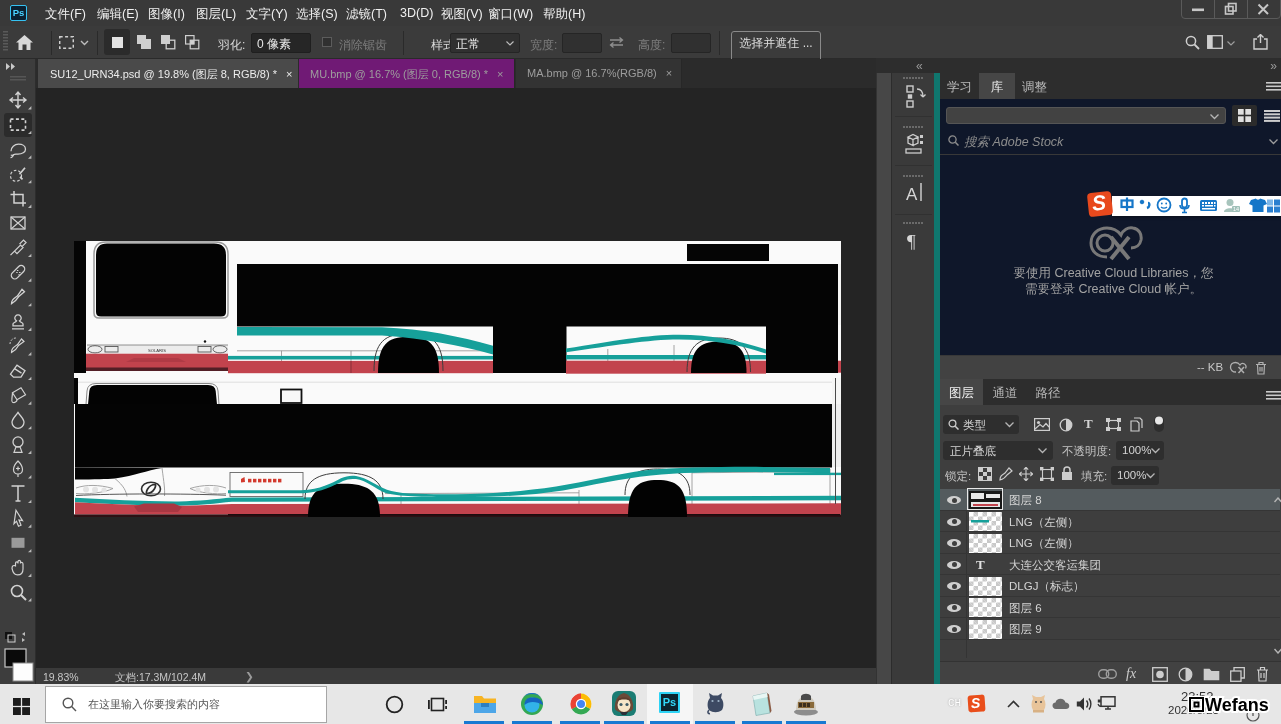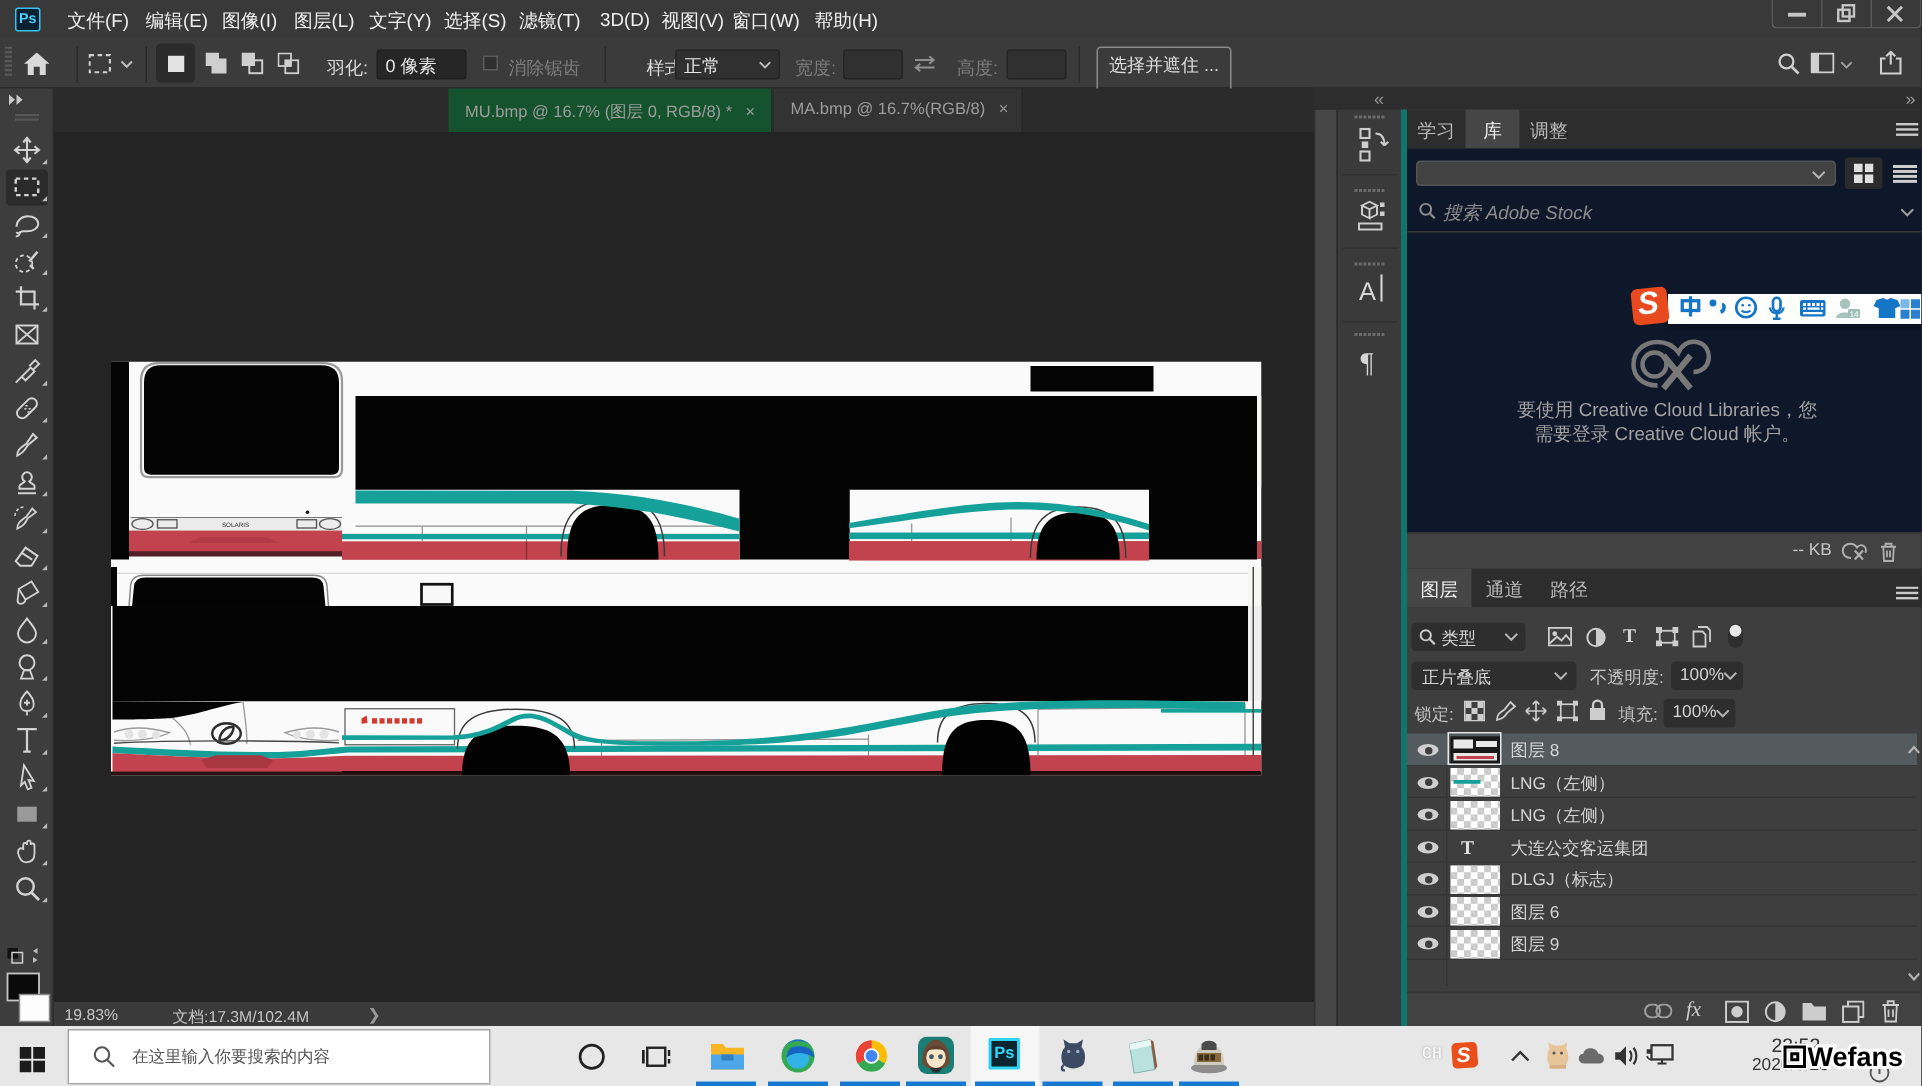--- a/index.html
+++ b/index.html
@@ -22,21 +22,21 @@
 
 #toolbar{left:0;top:59px;width:36px;height:625px;background:#3d3d3d;border-right:1px solid #2d2d2d}
 
 #canvas{left:36px;top:88px;width:840px;height:580px;background:#242424}
 #statusbar{left:36px;top:668px;width:840px;height:16px;background:#3a3a3a;color:#c6c6c6;font-size:10.5px}
 #vscrollstrip{left:876px;top:73px;width:15px;height:611px;background:#474747;border-left:1px solid #333}
 
 #rheader{left:876px;top:58px;width:405px;height:15px;background:#2d2d2d;color:#9a9a9a}
 #icondock{left:891px;top:73px;width:43px;height:611px;background:#3a3a3a;border-left:1px solid #2c2c2c}
 .dockbtn{position:absolute;left:3px;width:37px;height:44px;border-bottom:1px solid #313131;color:#c9c9c9}
-#rightpanel{left:934px;top:73px;width:347px;height:611px;background:#424242;border-left:4px solid #0f766e}
+#rightpanel{left:934px;top:73px;width:347px;height:611px;background:#424242;border-left:6px solid #0f766e}
 .ptabbar{position:absolute;left:0;width:347px;height:26px;background:#2d2d2d}
 .ptab{position:absolute;top:0;height:26px;font-size:12.5px;padding-top:6px;text-align:center}
 .hamb{position:absolute;right:6px;color:#c9c9c9}
 
 .lrow{position:absolute;left:0;width:340px;height:21.5px;border-bottom:1px solid #353535}
 .eye{position:absolute;left:7px;top:7px;width:14px;height:8px;background:#cfcfcf;border-radius:50%}
 .eye::after{content:"";position:absolute;left:4.5px;top:1.5px;width:5px;height:5px;background:#3e3e3e;border-radius:50%}
 .thumb{position:absolute;left:29px;top:1.5px;width:33px;height:19px}
 .chk{background-image:linear-gradient(45deg,#c9c9c9 25%,transparent 25%,transparent 75%,#c9c9c9 75%),linear-gradient(45deg,#c9c9c9 25%,transparent 25%,transparent 75%,#c9c9c9 75%);background-size:9px 9px;background-position:0 0,4.5px 4.5px;background-color:#fff}
 .selb{position:absolute;left:-2.5px;top:-2.5px;width:36px;height:22px;border:1.5px solid #e8e8e8}
@@ -143,21 +143,22 @@
     </svg>
   <svg class="abs" style="left:1227px;top:15px" width="8" height="5" viewBox="0 0 8 5">
       <path d="M0.5 0.5 L4 4 L7.5 0.5" stroke="#9d9d9d" stroke-width="1.2" fill="none"></path>
     </svg>
   <svg class="abs" style="left:1253px;top:8px" width="15" height="16" viewBox="0 0 15 16">
       <path d="M4 5 L1 5 L1 15 L14 15 L14 5 L11 5" fill="none" stroke="#cfcfcf" stroke-width="1.4"></path>
       <path d="M7.5 0.5 L7.5 9 M4.5 3.5 L7.5 0.5 L10.5 3.5" fill="none" stroke="#cfcfcf" stroke-width="1.4"></path>
     </svg>
 </div>
 <div class="abs" id="tabbar">
-  <div class="tab" style="left:263px;width:216px;background:#14532d;color:#9d9d9d;padding-left:11px;border-right:1px solid #272727">MU.bmp @ 16.7% (图层 0, RGB/8) *<span class="tabx">×</span></div>
+  <div class="tab" style="left:2px;width:260px;background:#4a4a4a;color:#ececec;padding-left:12px">SU12_URN34.psd @ 19.8% (图层 8, RGB/8) *<span class="tabx">×</span></div>
+  <div class="tab" style="left:263px;width:216px;background:#701a75;color:#9d9d9d;padding-left:11px;border-right:1px solid #272727">MU.bmp @ 16.7% (图层 0, RGB/8) *<span class="tabx">×</span></div>
   <div class="tab" style="left:480px;width:166px;background:#333333;color:#9d9d9d;padding-left:11px;border-right:1px solid #272727">MA.bmp @ 16.7%(RGB/8)<span class="tabx">×</span></div>
 </div>
 <div class="abs" id="toolbar">
 <svg width="35" height="625" viewBox="0 0 35 625">
 <path d="M6 4 l4 3.5 -4 3.5 z M11 4 l4 3.5 -4 3.5 z" fill="#c9c9c9"></path>
 <g fill="#565656">
         <rect x="10" y="17" width="16" height="1.5"></rect>
         <rect x="10" y="20" width="16" height="1.5"></rect>
       </g>
 <rect x="4" y="54" width="28" height="24" rx="3" fill="#2b2b2b"></rect>

